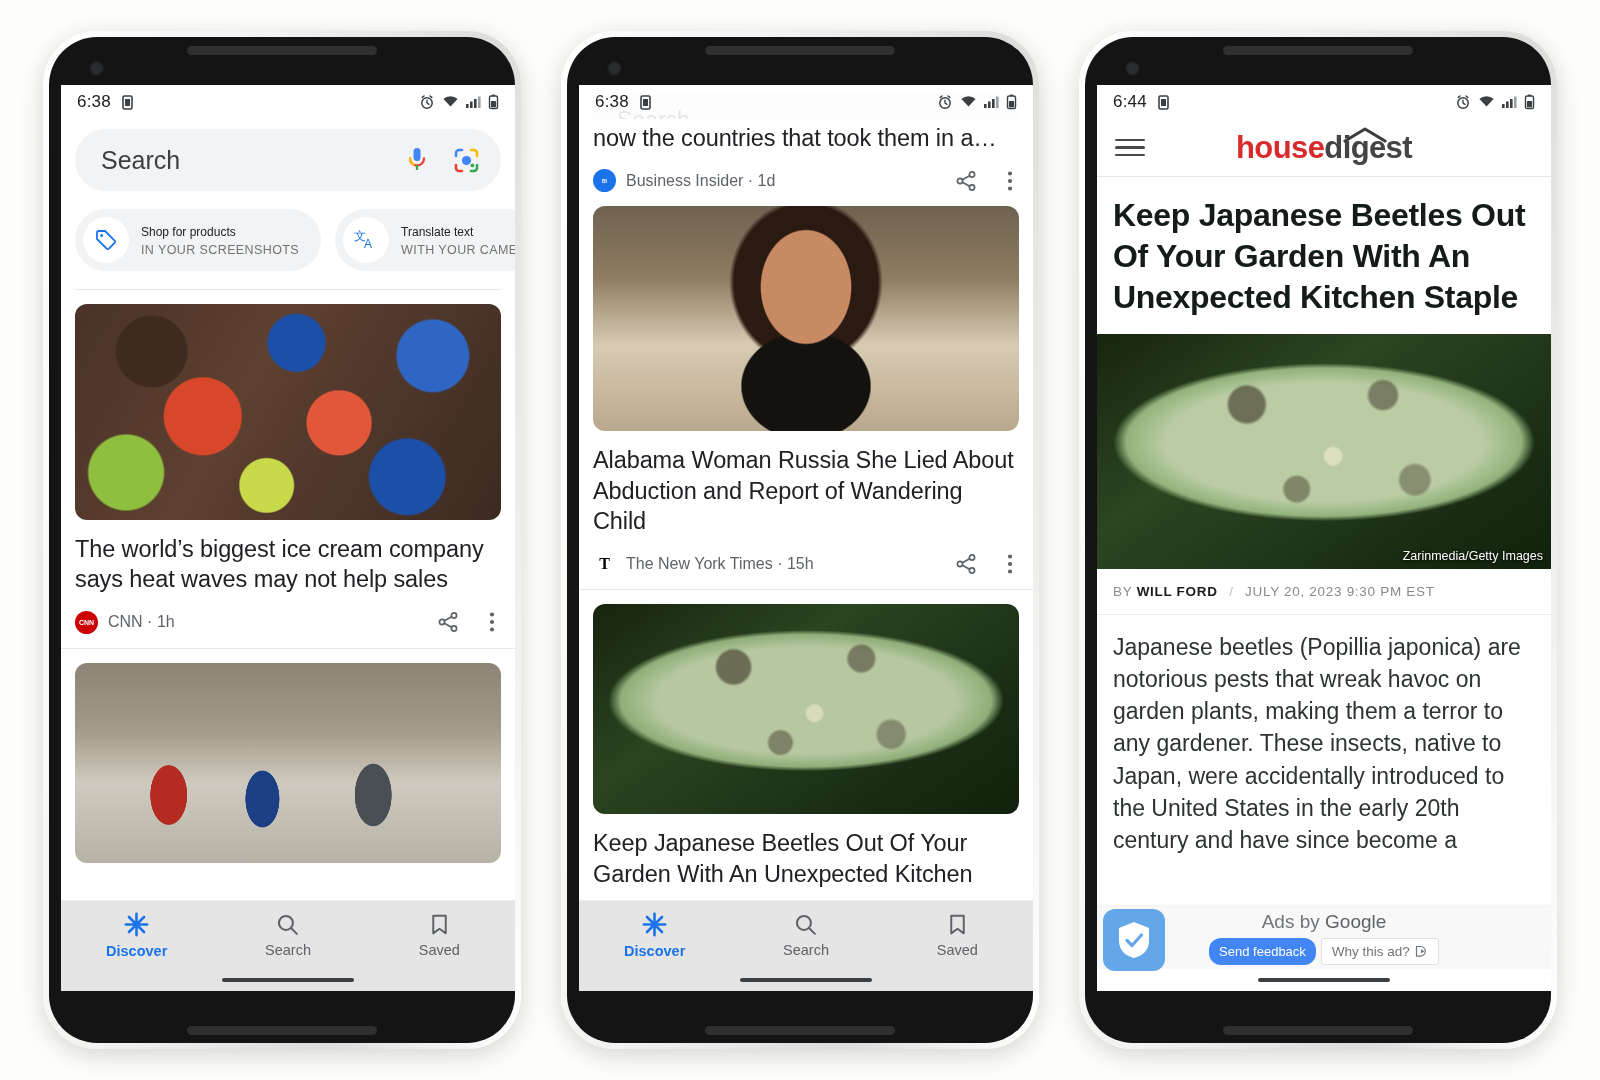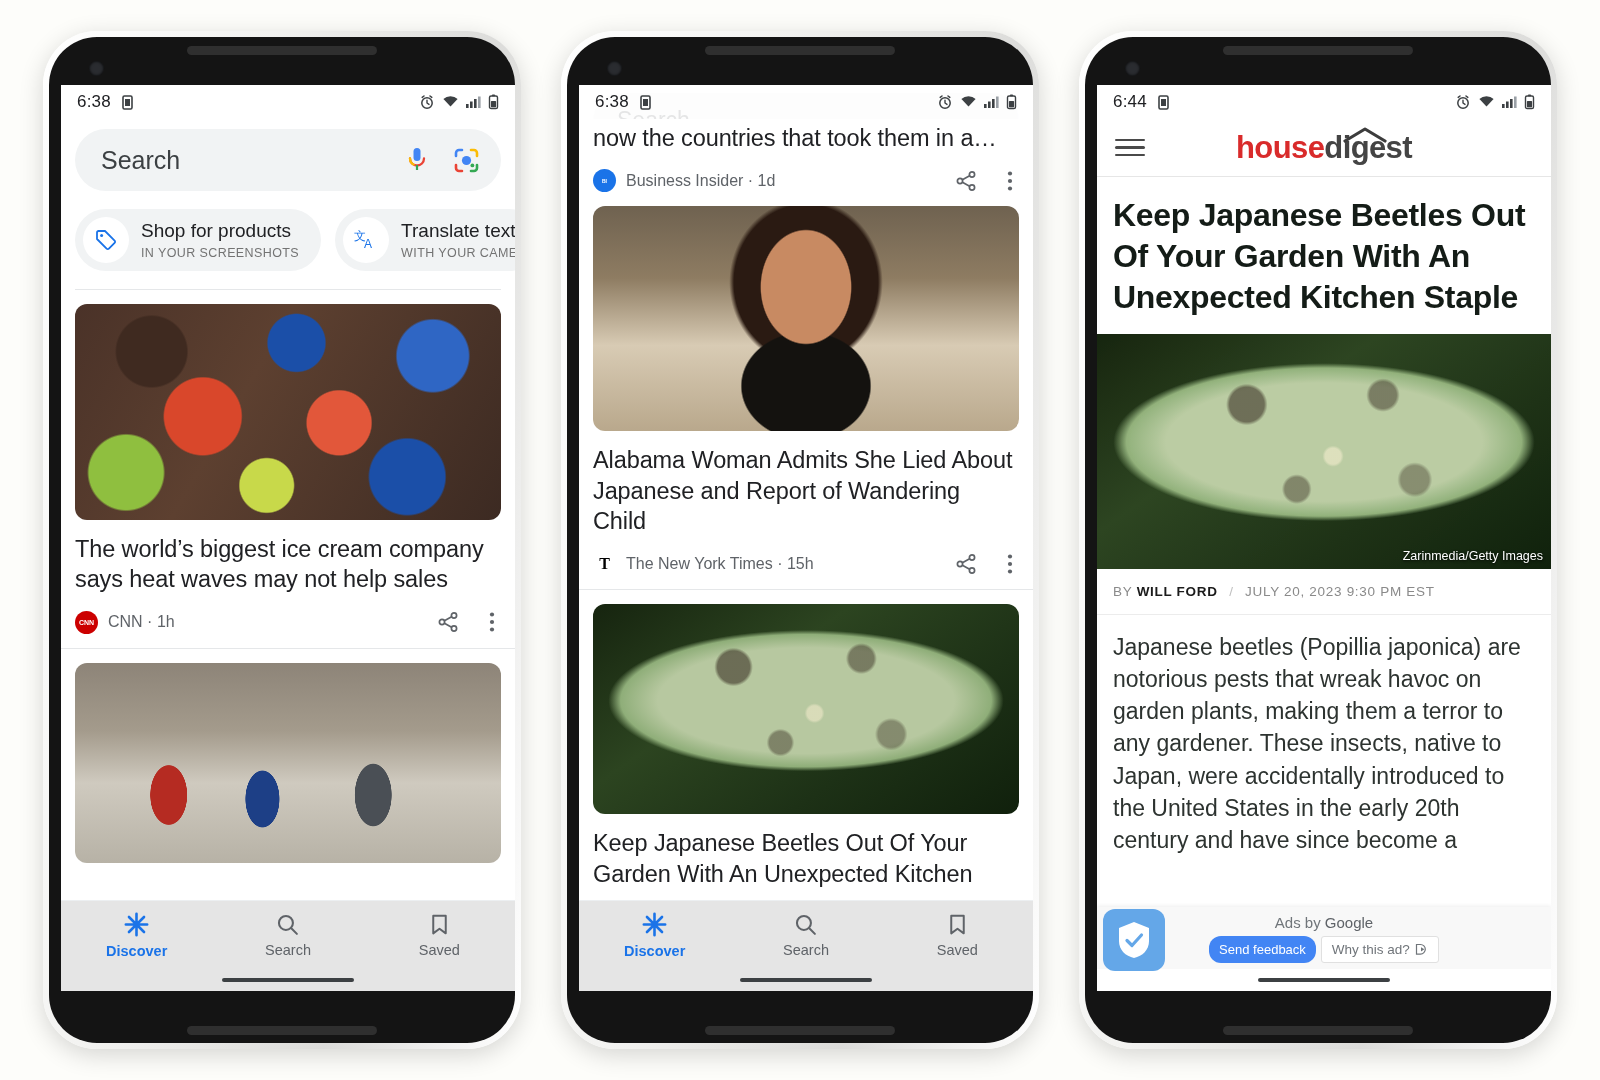--- a/index.html
+++ b/index.html
@@ -98,21 +98,21 @@
   .chip {
     height: 62px; border-radius: 34px; background: #f1f3f4;
     display: flex; align-items: center; gap: 12px;
     padding: 0 22px 0 8px; flex: 0 0 auto;
   }
   .chip-ic {
     width: 46px; height: 46px; border-radius: 50%;
     background: #fff; display:flex; align-items:center; justify-content:center;
     flex: 0 0 auto;
   }
-  .chip-t1 { font-size: 19px; color: #202124; line-height: 1.25; white-space: nowrap; margin-top: 28px; }
+  .chip-t1 { font-size: 12px; color: #202124; line-height: 1.25; white-space: nowrap; margin-top: 28px; }
   .chip-t2 { font-size: 12.5px; color: #737373; letter-spacing: .4px; white-space: nowrap; }
 
   .divider { height: 1px; background: #e5e7e9; margin: 18px 0 0; }
 
   
   .feed { background: #fff; }
   .card { padding: 14px 14px 0; }
   .card-img {
     width: 100%; height: 216px; border-radius: 12px;
     overflow: hidden; position: relative; background: #d8d8d8;
@@ -209,21 +209,21 @@
   }
 
   
   .adbar {
     position: absolute; left: 0; bottom: 22px; width: 100%;
     height: 62px; background: #f8f8f8;
     display: flex; flex-direction: column; align-items: center;
     justify-content: center; gap: 5px; z-index: 9;
     box-shadow: 0 -1px 4px rgba(0,0,0,.07);
   }
-  .adby { font-size: 15px; color: #70757a; }
+  .adby { font-size: 19px; color: #70757a; }
   .adby b { color: #5f6368; font-weight: normal; }
   .adbtns { display: flex; gap: 5px; }
   .btn-blue {
     background: #4285f4; color: #fff; font-size: 13px;
     padding: 5px 10px; border-radius: 12px; border: none;
   }
   .btn-white {
     background: #fff; color: #70757a; font-size: 13.5px;
     padding: 5px 10px; border-radius: 3px; border: 1px solid #e0e0e0;
     display: flex; align-items: center; gap: 5px;
@@ -505,21 +505,21 @@
                   <circle cx="3" cy="18.5" r="2.1" fill="#5f6368"></circle>
                 </svg>
               </span>
             </div>
           </div>
 
           <div class="card" style="padding-top:0">
             <div class="card-img" style="height:225px">
               <div class="ph-portrait"></div>
             </div>
-            <div class="headline">Alabama Woman Admits She Lied About Japanese and Report of Wandering Child</div>
+            <div class="headline">Alabama Woman Russia She Lied About Abduction and Report of Wandering Child</div>
             <div class="srcrow">
               <span class="src-logo" style="background:#fff;color:#000;font-family:'Liberation Serif',serif;font-size:16px;">T</span>
               <span class="src-name">The New York Times · 15h</span>
               <span class="rowicons">
                 <svg width="22" height="22" viewBox="0 0 22 22">
                   <circle cx="17" cy="4.5" r="2.6" fill="none" stroke="#5f6368" stroke-width="1.7"></circle>
                   <circle cx="5" cy="11" r="2.6" fill="none" stroke="#5f6368" stroke-width="1.7"></circle>
                   <circle cx="17" cy="17.5" r="2.6" fill="none" stroke="#5f6368" stroke-width="1.7"></circle>
                   <path d="M7.4 9.7 14.6 5.8M7.4 12.3l7.2 3.9" stroke="#5f6368" stroke-width="1.7"></path>
                 </svg>

